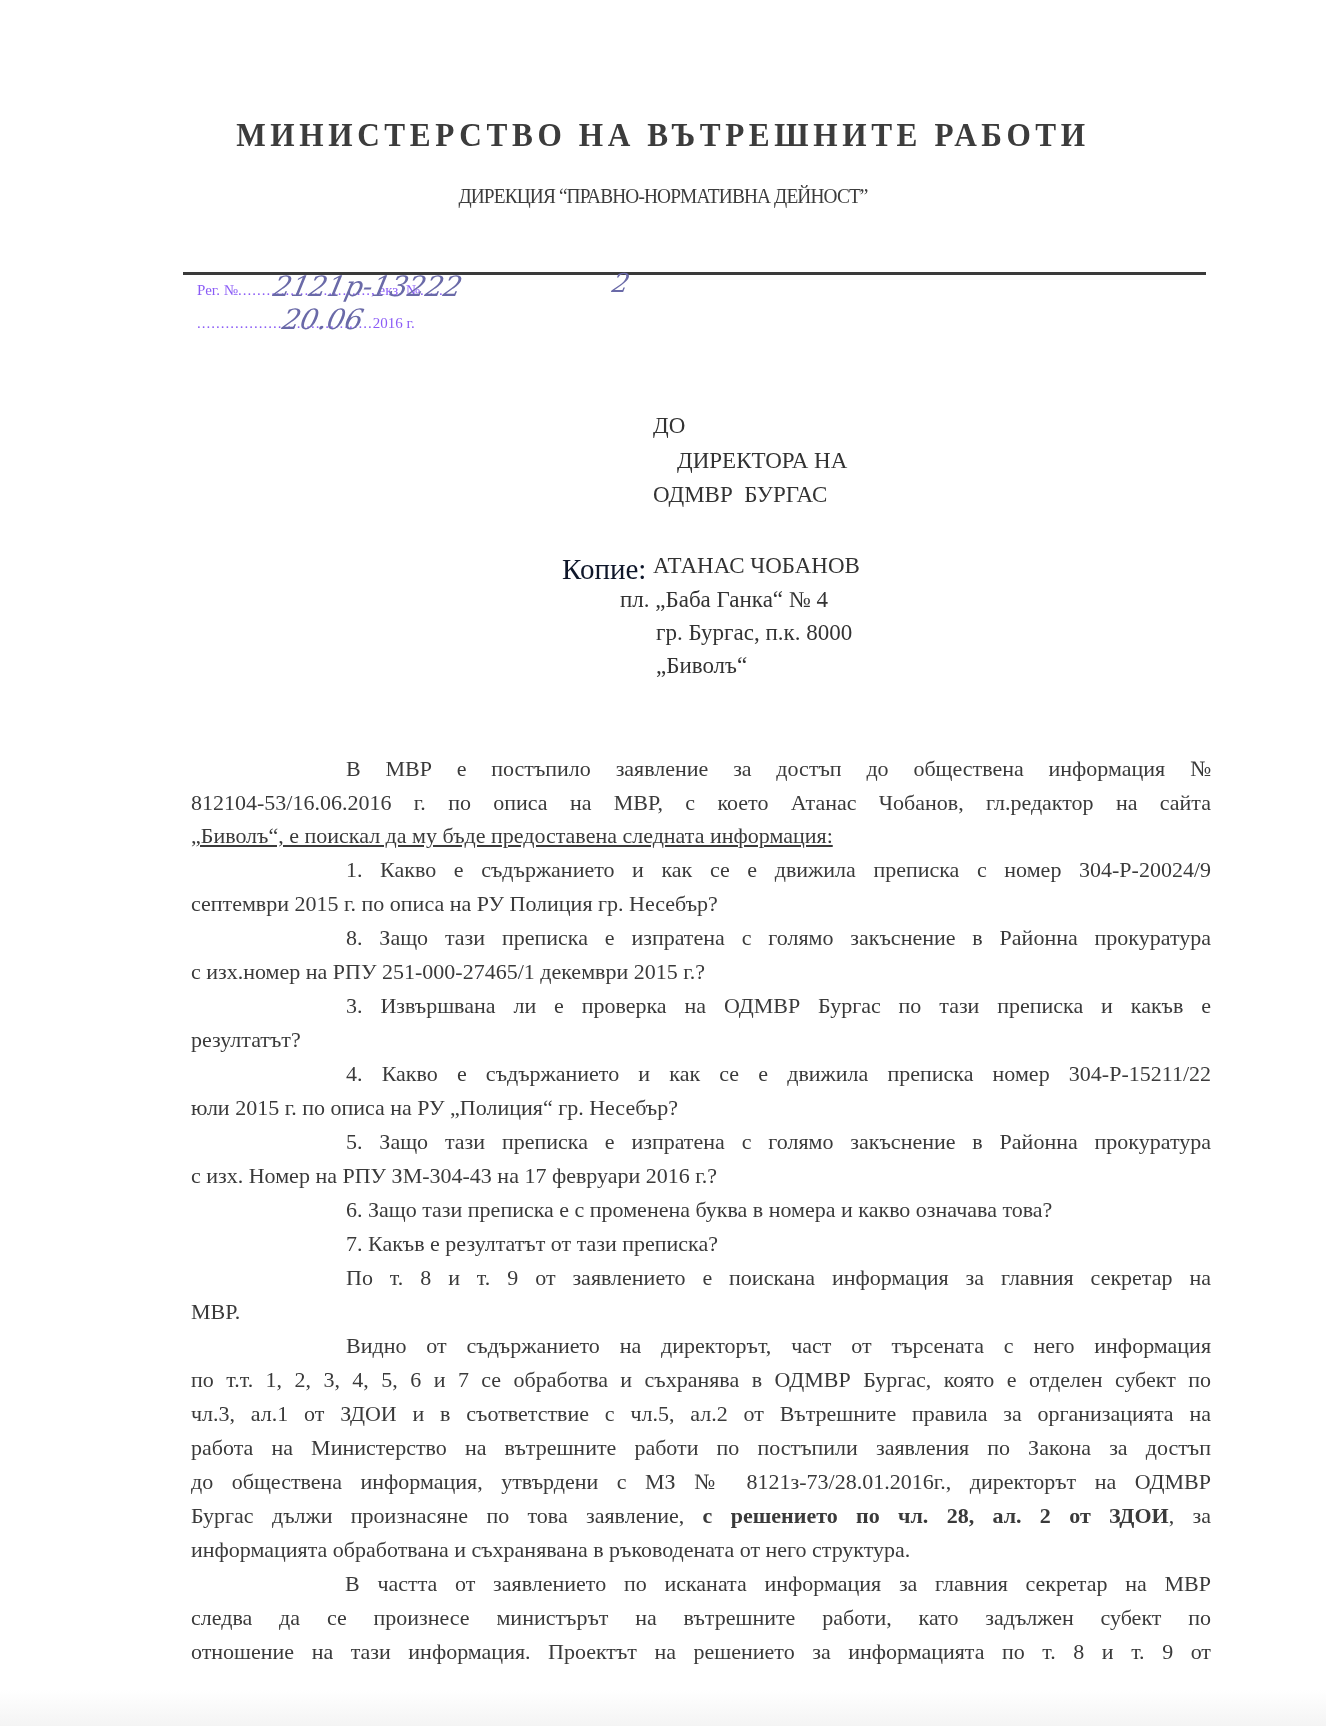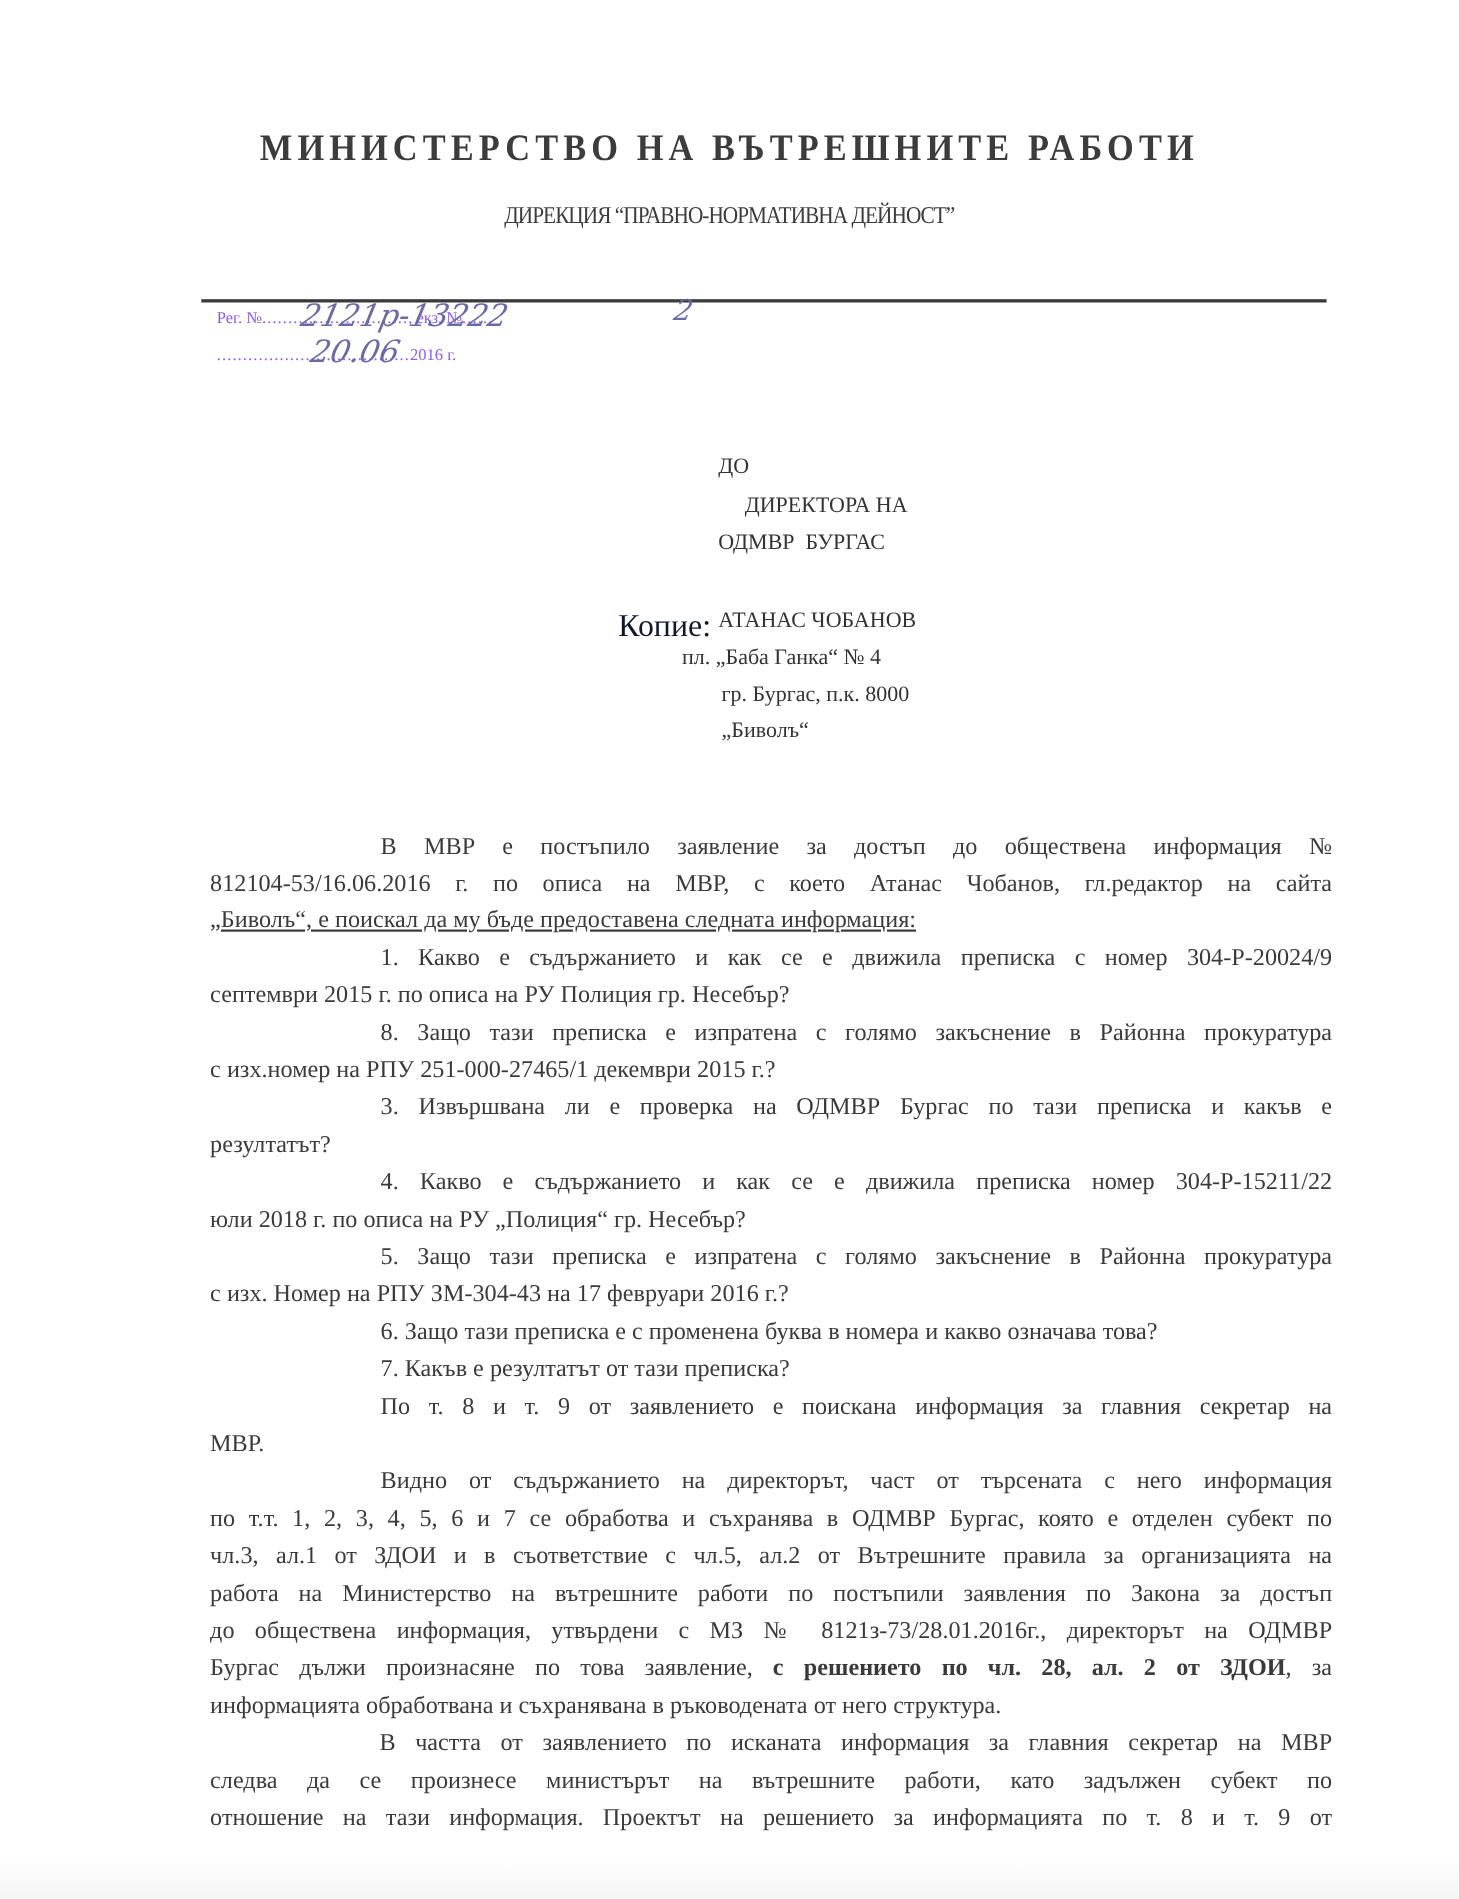--- a/index.html
+++ b/index.html
@@ -33,21 +33,21 @@
       position: absolute; left: 197px; font-size: 15px; color: #8b5cf6; white-space: nowrap;
     }
     .reg-line { top: 282px; }
     .date-line { top: 315px; }
     .dots { letter-spacing: 1px; }
     .hand {
       position: absolute; font-family: "DejaVu Serif", serif; font-style: italic;
       color: #6a6aa8; font-size: 28px; transform: skewX(-12deg); white-space: nowrap;
     }
     .addr {
-      position: absolute; left: 653px; font-size: 20px; color: #333; white-space: nowrap;
+      position: absolute; left: 653px; font-size: 23px; color: #333; white-space: nowrap;
     }
     .copy-label {
       position: absolute; left: 562px; top: 553px; font-size: 29px; color: #0f172a;
     }
     .body-text {
       position: absolute; left: 191px; width: 1020px; font-size: 22px; color: #3a3a3a;
     }
     .line {
       position: absolute; left: 0; width: 1020px; height: 30px; line-height: 30px;
       white-space: nowrap; overflow: visible;
@@ -93,21 +93,21 @@
     <div class="line justify" style="top:788px;">812104-53/16.06.2016 г. по описа на МВР, с което Атанас Чобанов, гл.редактор на сайта</div>
     <div class="line" style="top:821px;text-decoration:underline;">„Биволъ“, е поискал да му бъде предоставена следната информация:</div>
 
     <div class="line justify indent" style="top:855px;">1. Какво е съдържанието и как се е движила преписка с номер 304-Р-20024/9</div>
     <div class="line" style="top:889px;">септември 2015 г. по описа на РУ Полиция гр. Несебър?</div>
     <div class="line justify indent" style="top:923px;">8. Защо тази преписка е изпратена с голямо закъснение в Районна прокуратура</div>
     <div class="line" style="top:957px;">с изх.номер на РПУ 251-000-27465/1 декември 2015 г.?</div>
     <div class="line justify indent" style="top:991px;">3. Извършвана ли е проверка на ОДМВР Бургас по тази преписка и какъв е</div>
     <div class="line" style="top:1025px;">резултатът?</div>
     <div class="line justify indent" style="top:1059px;">4. Какво е съдържанието и как се е движила преписка номер 304-Р-15211/22</div>
-    <div class="line" style="top:1093px;">юли 2018 г. по описа на РУ „Полиция“ гр. Несебър?</div>
+    <div class="line" style="top:1093px;">юли 2015 г. по описа на РУ „Полиция“ гр. Несебър?</div>
     <div class="line justify indent" style="top:1127px;">5. Защо тази преписка е изпратена с голямо закъснение в Районна прокуратура</div>
     <div class="line" style="top:1161px;">с изх. Номер на РПУ ЗМ-304-43 на 17 февруари 2016 г.?</div>
     <div class="line indent" style="top:1195px;">6. Защо тази преписка е с променена буква в номера и какво означава това?</div>
     <div class="line indent" style="top:1229px;">7. Какъв е резултатът от тази преписка?</div>
 
     <div class="line justify indent" style="top:1263px;">По т. 8 и т. 9 от заявлението е поискана информация за главния секретар на</div>
     <div class="line" style="top:1297px;">МВР.</div>
 
     <div class="line justify indent" style="top:1331px;">Видно от съдържанието на директорът, част от търсената с него информация</div>
     <div class="line justify" style="top:1365px;">по т.т. 1, 2, 3, 4, 5, 6 и 7 се обработва и съхранява в ОДМВР Бургас, която е отделен субект по</div>

